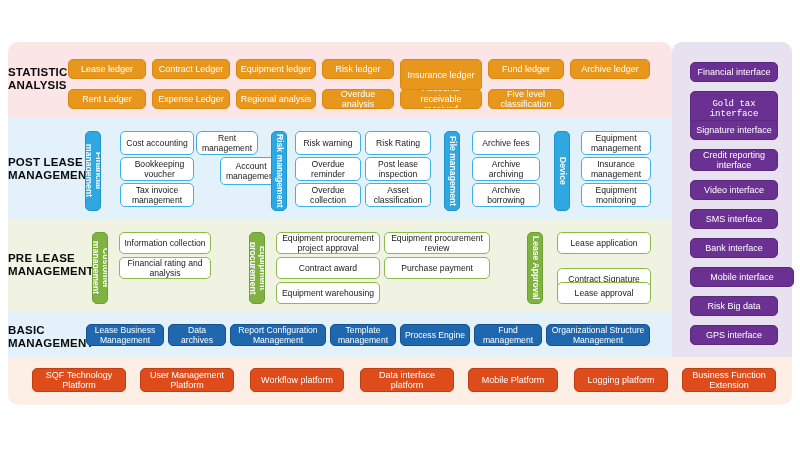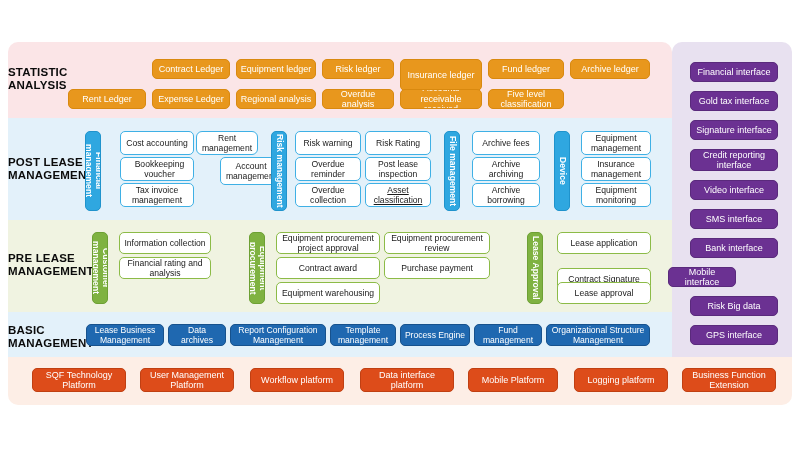--- a/index.html
+++ b/index.html
@@ -97,20 +97,21 @@
 
   <div class="row-label" style="top: 66px; white-space: pre-line;">STATISTIC
 ANALYSIS</div>
   <div class="row-label" style="top: 156px; white-space: pre-line;">POST LEASE
 MANAGEMENT</div>
   <div class="row-label" style="top: 252px; white-space: pre-line;">PRE LEASE
 MANAGEMENT</div>
   <div class="row-label" style="top: 324px; white-space: pre-line;">BASIC
 MANAGEMENT</div>
 
+  <div class="box orange" style="left:68px;top:59px;width:78px;height:20px;">Lease ledger</div>
   <div class="box orange" style="left:152px;top:59px;width:78px;height:20px;">Contract Ledger</div>
   <div class="box orange" style="left:236px;top:59px;width:80px;height:20px;">Equipment ledger</div>
   <div class="box orange" style="left:322px;top:59px;width:72px;height:20px;">Risk ledger</div>
   <div class="box orange" style="left:400px;top:59px;width:82px;height:32px;">Insurance ledger</div>
   <div class="box orange" style="left:488px;top:59px;width:76px;height:20px;">Fund ledger</div>
   <div class="box orange" style="left:570px;top:59px;width:80px;height:20px;">Archive ledger</div>
 
   <div class="box orange" style="left:68px;top:89px;width:78px;height:20px;">Rent Ledger</div>
   <div class="box orange" style="left:152px;top:89px;width:78px;height:20px;">Expense Ledger</div>
   <div class="box orange" style="left:236px;top:89px;width:80px;height:20px;">Regional analysis</div>
@@ -128,21 +129,21 @@
   <div class="box wblue" style="left:120px;top:183px;width:74px;height:24px;">Tax invoice management</div>
 
   <div class="vtab blue" style="left:271px;top:131px;width:16px;height:80px;">
     <span class="vtext" style="white-space: pre-line;">Risk management</span>
   </div>
   <div class="box wblue" style="left:295px;top:131px;width:66px;height:24px;">Risk warning</div>
   <div class="box wblue" style="left:365px;top:131px;width:66px;height:24px;">Risk Rating</div>
   <div class="box wblue" style="left:295px;top:157px;width:66px;height:24px;">Overdue reminder</div>
   <div class="box wblue" style="left:365px;top:157px;width:66px;height:24px;">Post lease inspection</div>
   <div class="box wblue" style="left:295px;top:183px;width:66px;height:24px;">Overdue collection</div>
-  <div class="box wblue" style="left:365px;top:183px;width:66px;height:24px;text-decoration:underline;">Asset classification</div>
+  <div class="box wblue" style="left:365px;top:183px;width:66px;height:24px;">Asset classification</div>
 
   <div class="vtab blue" style="left:444px;top:131px;width:16px;height:80px;">
     <span class="vtext" style="white-space: pre-line;">File management</span>
   </div>
   <div class="box wblue" style="left:472px;top:131px;width:68px;height:24px;">Archive fees</div>
   <div class="box wblue" style="left:472px;top:157px;width:68px;height:24px;">Archive archiving</div>
   <div class="box wblue" style="left:472px;top:183px;width:68px;height:24px;">Archive borrowing</div>
 
   <div class="vtab blue" style="left:554px;top:131px;width:16px;height:80px;">
     <span class="vtext" style="white-space: pre-line;">Device</span>
@@ -183,23 +184,23 @@
 
   <div class="box dblue" style="left:546px;top:324px;width:104px;height:22px;">Organizational Structure Management</div>
   <div class="box red" style="left:140px;top:368px;width:94px;height:24px;">User Management Platform</div>
   <div class="box red" style="left:250px;top:368px;width:94px;height:24px;">Workflow platform</div>
   <div class="box red" style="left:360px;top:368px;width:94px;height:24px;">Data interface platform</div>
   <div class="box red" style="left:468px;top:368px;width:90px;height:24px;">Mobile Platform</div>
   <div class="box red" style="left:574px;top:368px;width:94px;height:24px;">Logging platform</div>
   <div class="box red" style="left:682px;top:368px;width:94px;height:24px;">Business Function Extension</div>
 
   <div class="box purple" style="left:690px;top:62px;width:88px;height:20px;">Financial interface</div>
-  <div class="box purple" style="left:690px;top:91px;width:88px;height:20px;">Gold tax interface</div>
+  <div class="box purple" style="left:690px;top:91px;width:88px;height:36px;font-family:Liberation Mono, monospace;">Gold tax interface</div>
   <div class="box purple" style="left:690px;top:120px;width:88px;height:20px;">Signature interface</div>
   <div class="box purple" style="left:690px;top:149px;width:88px;height:22px;">Credit reporting interface</div>
   <div class="box purple" style="left:690px;top:180px;width:88px;height:20px;">Video interface</div>
   <div class="box purple" style="left:690px;top:209px;width:88px;height:20px;">SMS interface</div>
   <div class="box purple" style="left:690px;top:238px;width:88px;height:20px;">Bank interface</div>
-  <div class="box purple" style="left:668px;top:267px;width:68px;height:20px;">Mobile interface</div>
+  <div class="box purple" style="left:690px;top:267px;width:104px;height:20px;">Mobile interface</div>
   <div class="box purple" style="left:690px;top:296px;width:88px;height:20px;">Risk Big data</div>
   <div class="box purple" style="left:690px;top:325px;width:88px;height:20px;">GPS interface</div>
 
 </div>
 
 </body></html>

